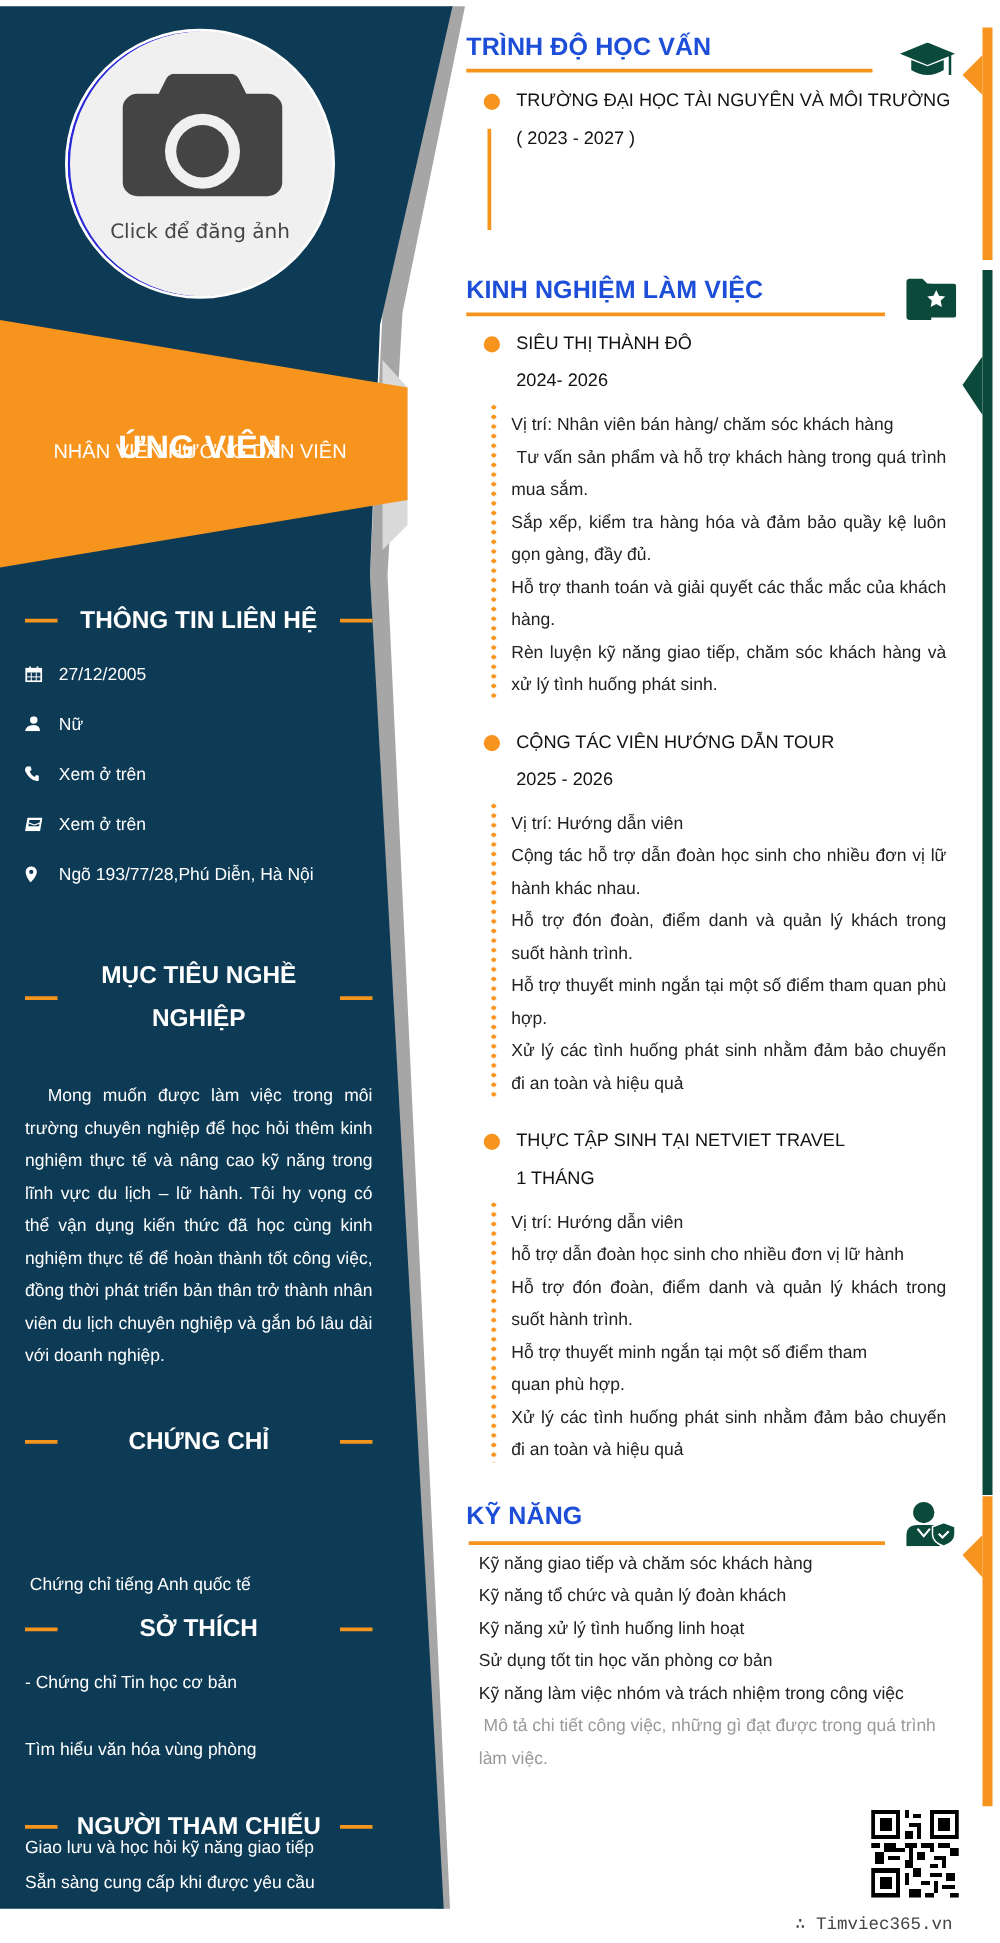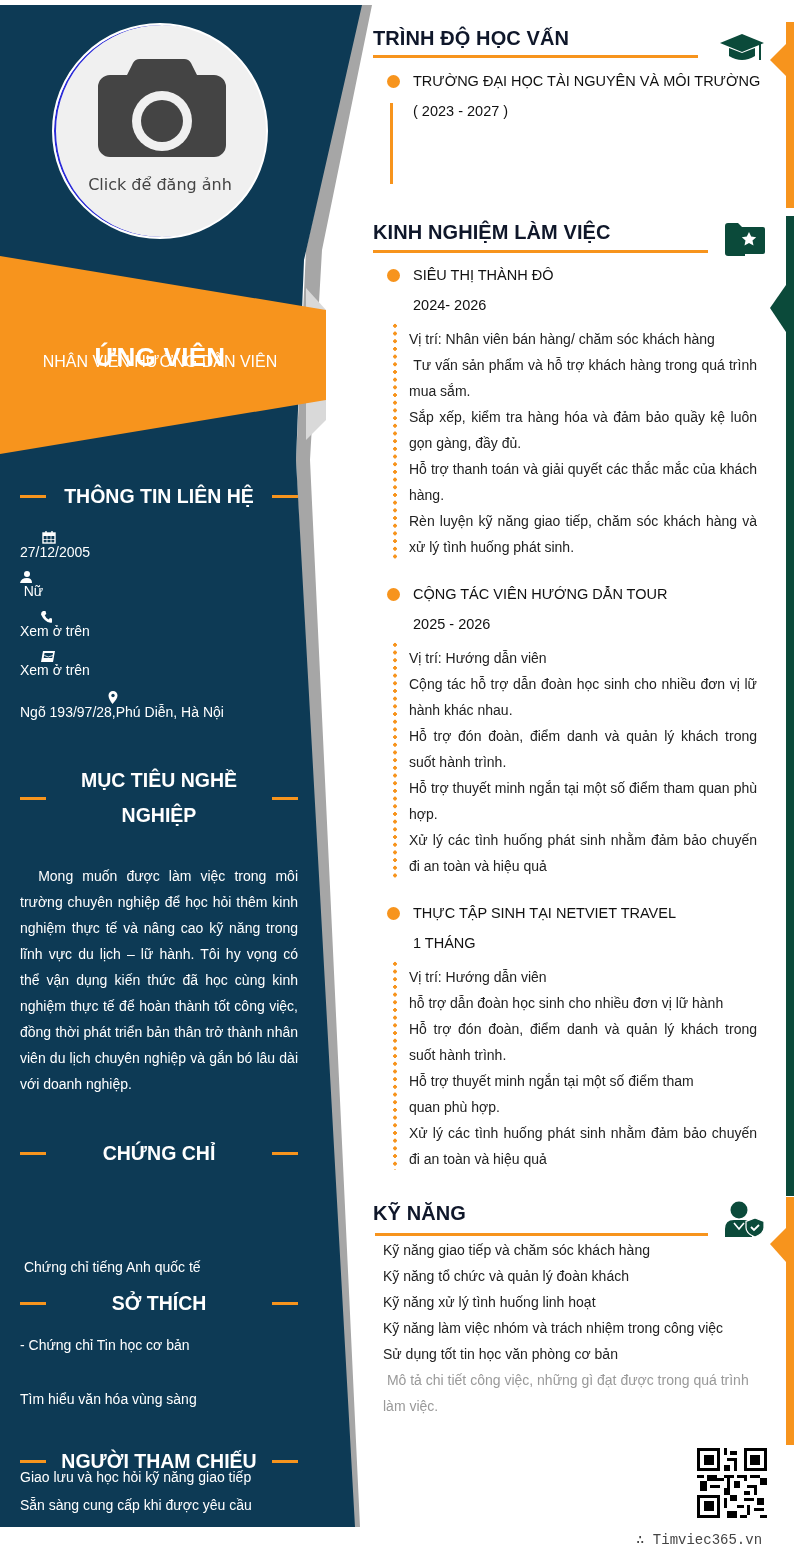--- a/index.html
+++ b/index.html
@@ -24,29 +24,29 @@
   .name { top: 310px; font-size: 26px; font-weight: bold; letter-spacing: 0.3px; margin-top: 32px; }
   .job  { top: 353px; font-size: 16px; }
 
   .lsec-title {
     position: absolute; left: 20px; width: 278px; z-index: 4; color: #fff; font-weight: bold;
     font-size: 19.5px; text-align: center; display: flex; align-items: center; justify-content: center;
   }
   .lsec-title .dash { width: 26px; height: 3px; background: #f7941d; flex: none; }
   .lsec-title .t { flex: 1; text-align: center; line-height: 35px; }
 
-  .contact { position: absolute; left: 20px; z-index: 4; color: #fff; font-size: 14px; display: flex; align-items: center; flex-direction: column; }
+  .contact { position: absolute; left: 20px; z-index: 4; color: #fff; font-size: 14px; display: flex; align-items: center; }
   .contact .ic { width: 27px; display: inline-flex; align-items: center; }
   .contact .ic svg { display: block; }
 
   .ltext { position: absolute; left: 20px; width: 278px; z-index: 4; color: #fff; font-size: 14px; line-height: 26px; }
   .ltext.justify { text-align: justify; }
 
   
-  .rsec-title { position: absolute; left: 373px; z-index: 4; font-size: 20px; font-weight: bold; color: #0f172a; letter-spacing: 0.1px; }
+  .rsec-title { position: absolute; left: 373px; z-index: 4; font-size: 20px; font-weight: bold; color: #1d4ed8; letter-spacing: 0.1px; }
   .rsec-line { position: absolute; height: 3px; background: #f7941d; z-index: 4; }
   .rsec-icon { position: absolute; z-index: 4; }
 
   .dot { position: absolute; left: 387px; width: 13px; height: 13px; border-radius: 50%; background: #f7941d; z-index: 4; }
   .item-h { position: absolute; left: 413px; z-index: 4; font-size: 14.5px; font-weight: normal; color: #111; }
   .vline { position: absolute; left: 390px; width: 3px; background: #f7941d; z-index: 4; }
   .dotted { position: absolute; left: 393px; width: 4px; z-index: 4;
     background-image: radial-gradient(circle, #f7941d 1.8px, transparent 2px);
     background-size: 4px 7.7px; background-repeat: repeat-y; }
   .rtext { position: absolute; left: 409px; width: 348px; z-index: 4; font-size: 14px; color: #222; line-height: 26px; }
@@ -139,21 +139,21 @@
   </span>
   <span>Xem ở trên</span>
 </div>
 <div class="contact" style="top:691px">
   <span class="ic">
     <svg width="10" height="13" viewBox="0 0 10 13">
         <path d="M5 0 a4.5 4.5 0 0 1 4.5 4.5 q0 3 -5 8.5 q-4 -5 -4 -8.5 a4.5 4.5 0 0 1 4.5 -4.5z" fill="#fff"></path>
         <circle cx="5" cy="4.5" r="1.7" fill="#0d3a55"></circle>
       </svg>
   </span>
-  <span>Ngõ 193/97/28,Phú Diễn, Hà Nội</span>
+  <span>Ngõ 193/77/28,Phú Diễn, Hà Nội</span>
 </div>
 
 <div class="lsec-title" style="top:763px">
   <span class="dash"></span>
   <span class="t"><span>MỤC TIÊU NGHỀ</span><br><span>NGHIỆP</span></span>
   <span class="dash"></span>
 </div>
 <div class="ltext justify" style="top:863px; white-space: pre-wrap;">  Mong muốn được làm việc trong môi trường chuyên nghiệp để học hỏi thêm kinh nghiệm thực tế và nâng cao kỹ năng trong lĩnh vực du lịch – lữ hành. Tôi hy vọng có thể vận dụng kiến thức đã học cùng kinh nghiệm thực tế để hoàn thành tốt công việc, đồng thời phát triển bản thân trở thành nhân viên du lịch chuyên nghiệp và gắn bó lâu dài với doanh nghiệp.</div>
 
 <div class="lsec-title" style="top:1136px">
@@ -165,21 +165,21 @@
   <div> Chứng chỉ tiếng Anh quốc tế</div>
   <div>- Chứng chỉ Tin học cơ bản</div>
 </div>
 
 <div class="lsec-title" style="top:1286px">
   <span class="dash"></span>
   <span class="t">SỞ THÍCH</span>
   <span class="dash"></span>
 </div>
 <div class="ltext" style="top:1334px; white-space: pre;">
-  <div>Tìm hiểu văn hóa vùng sàng</div>
+  <div>Tìm hiểu văn hóa vùng phòng</div>
   <div>Giao lưu và học hỏi kỹ năng giao tiếp</div>
 </div>
 
 <div class="lsec-title" style="top:1444px">
   <span class="dash"></span>
   <span class="t">NGƯỜI THAM CHIẾU</span>
   <span class="dash"></span>
 </div>
 <div class="ltext" style="top:1492px">Sẵn sàng cung cấp khi được yêu cầu</div>
 
@@ -249,22 +249,22 @@
   <path d="M0 36 v-8 q0 -9 9 -9 h10 q6 0 8 4 v13z" fill="#0b4a3a"></path>
   <path d="M9 22 l5 6 l5 -6" stroke="#fff" stroke-width="1.6" fill="none"></path>
   <path d="M30 17 l9 3.5 v6 q0 6 -9 9.5 q-9 -3.5 -9 -9.5 v-6z" fill="#0b4a3a" stroke="#fff" stroke-width="1.2"></path>
   <path d="M26 26 l3 3 l5 -5" stroke="#fff" stroke-width="1.8" fill="none"></path>
 </svg>
 
 <div class="skills" style="top:1237px">
   <div>Kỹ năng giao tiếp và chăm sóc khách hàng</div>
   <div>Kỹ năng tổ chức và quản lý đoàn khách</div>
   <div>Kỹ năng xử lý tình huống linh hoạt</div>
+  <div>Sử dụng tốt tin học văn phòng cơ bản</div>
   <div>Kỹ năng làm việc nhóm và trách nhiệm trong công việc</div>
-  <div>Sử dụng tốt tin học văn phòng cơ bản</div>
   <div class="muted" style="white-space: pre-wrap"> Mô tả chi tiết công việc, những gì đạt được trong quá trình làm việc.</div>
 </div>
 
 <svg class="qr" viewBox="0 0 21 21" shape-rendering="crispEdges">
   <rect width="21" height="21" fill="#fff"></rect>
   <g fill="#000">
     <rect x="0" y="0" width="7" height="7"></rect>
       <rect x="1" y="1" width="5" height="5" fill="#fff"></rect>
       <rect x="2" y="2" width="3" height="3"></rect>
     <rect x="14" y="0" width="7" height="7"></rect>

